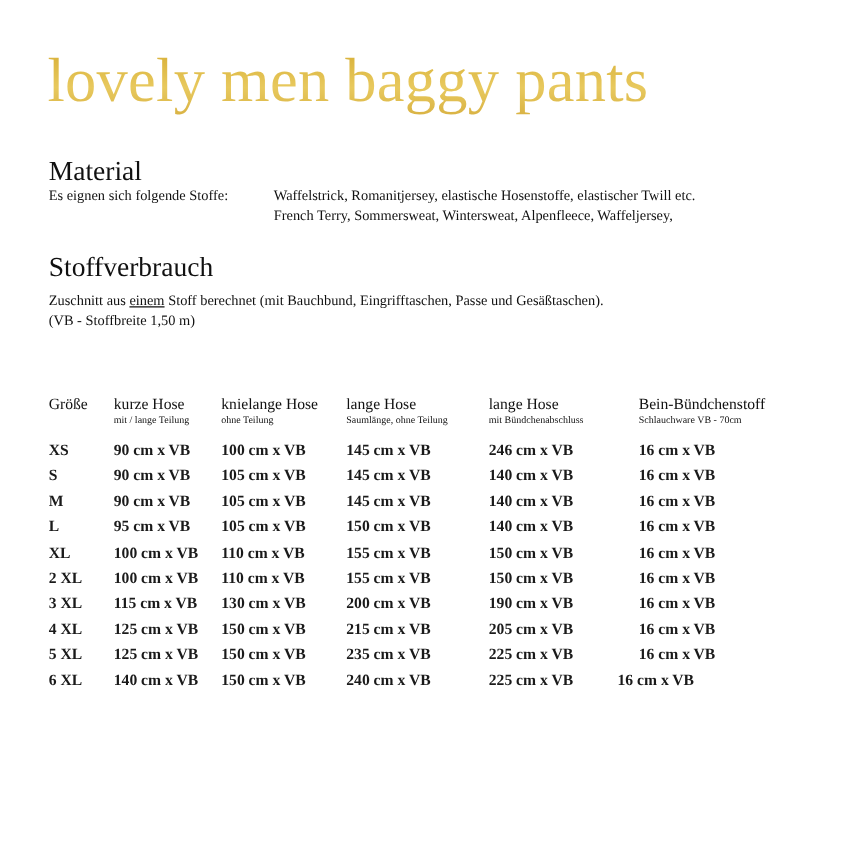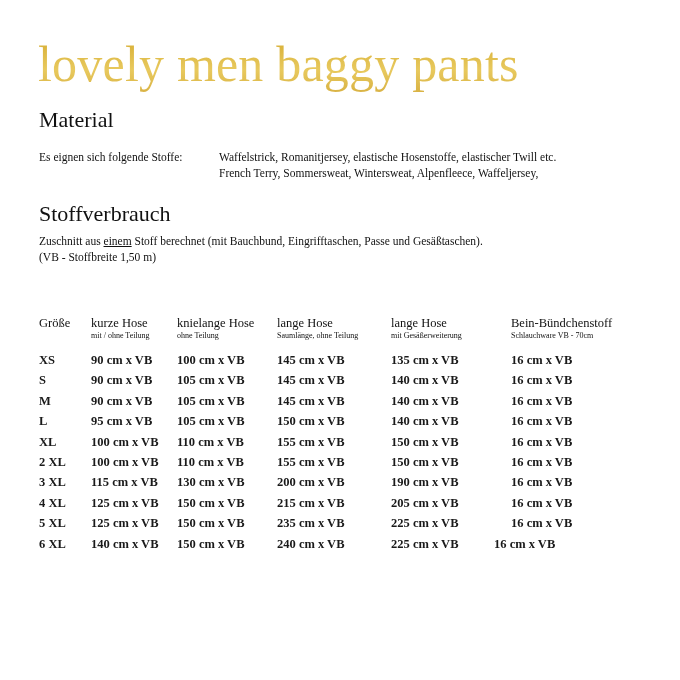--- a/index.html
+++ b/index.html
@@ -7,21 +7,21 @@
            font-family: "DejaVu Serif", "Liberation Serif", serif; color: #111; }
     .title { position: absolute; left: 38px; top: 34px; margin: 0;
              font-family: "Liberation Serif", serif; font-weight: normal;
              font-size: 50px; line-height: 60px; letter-spacing: 0.2px;
              color: #d9b13e;
              background: linear-gradient(180deg, #d4aa2e 0%, #e8c95e 60%, #d8b142 100%);
              -webkit-background-clip: text; background-clip: text;
              -webkit-text-fill-color: transparent; }
     .h2 { position: absolute; left: 39px; margin: 0; font-family: "Liberation Serif", serif;
           font-weight: normal; font-size: 22px; line-height: 26px; color: #111; }
-    .h2.material { top: 107px; }
+    .h2.material { top: 124px; }
     .h2.stoff { top: 201px; }
     .mat-label { position: absolute; left: 39px; top: 149px; font-family: "Liberation Serif", serif;
                  font-size: 11.5px; line-height: 16px; }
     .mat-text { position: absolute; left: 219px; top: 149px; width: 430px;
                 font-family: "Liberation Serif", serif; font-size: 11.5px; line-height: 16px; }
     .stoff-text { position: absolute; left: 39px; top: 233px; width: 620px;
                   font-family: "Liberation Serif", serif; font-size: 11.5px; line-height: 16px; }
     .stoff-text p { margin: 0; }
     .u { text-decoration: underline; }
     .tbl { position: absolute; left: 39px; top: 316px; }
@@ -51,44 +51,44 @@
   <p>(VB - Stoffbreite 1,50 m)</p>
 </div>
 
 <div class="tbl" id="tbl">
     <div class="hdr" style="left: 0px;">
       <span class="main">Größe</span>
       <span class="sub"></span>
     </div>
     <div class="hdr" style="left: 52px;">
       <span class="main">kurze Hose</span>
-      <span class="sub">mit / ohne Teilung</span>
+      <span class="sub">mit / lange Teilung</span>
     </div>
     <div class="hdr" style="left: 138px;">
       <span class="main">knielange Hose</span>
       <span class="sub">ohne Teilung</span>
     </div>
     <div class="hdr" style="left: 238px;">
       <span class="main">lange Hose</span>
       <span class="sub">Saumlänge, ohne Teilung</span>
     </div>
     <div class="hdr" style="left: 352px;">
       <span class="main">lange Hose</span>
-      <span class="sub">mit Gesäßerweiterung</span>
+      <span class="sub">mit Bündchenabschluss</span>
     </div>
     <div class="hdr" style="left: 472px;">
       <span class="main">Bein-Bündchenstoff</span>
       <span class="sub">Schlauchware VB - 70cm</span>
     </div>
     <div class="row" style="top: 36px; text-align: right;">
       <span class="cell sz" style="left: 0px;">XS</span>
       <span class="cell" style="left: 52px;">90 cm x VB</span>
       <span class="cell" style="left: 138px;">100 cm x VB</span>
       <span class="cell" style="left: 238px;">145 cm x VB</span>
-      <span class="cell" style="left: 352px;">135 cm x VB</span>
+      <span class="cell" style="left: 352px;">246 cm x VB</span>
       <span class="cell" style="left: 472px;">16 cm x VB</span>
     </div>
     <div class="row" style="top: 56.4px;">
       <span class="cell sz" style="left: 0px;">S</span>
       <span class="cell" style="left: 52px;">90 cm x VB</span>
       <span class="cell" style="left: 138px;">105 cm x VB</span>
       <span class="cell" style="left: 238px;">145 cm x VB</span>
       <span class="cell" style="left: 352px;">140 cm x VB</span>
       <span class="cell" style="left: 472px;">16 cm x VB</span>
     </div>

